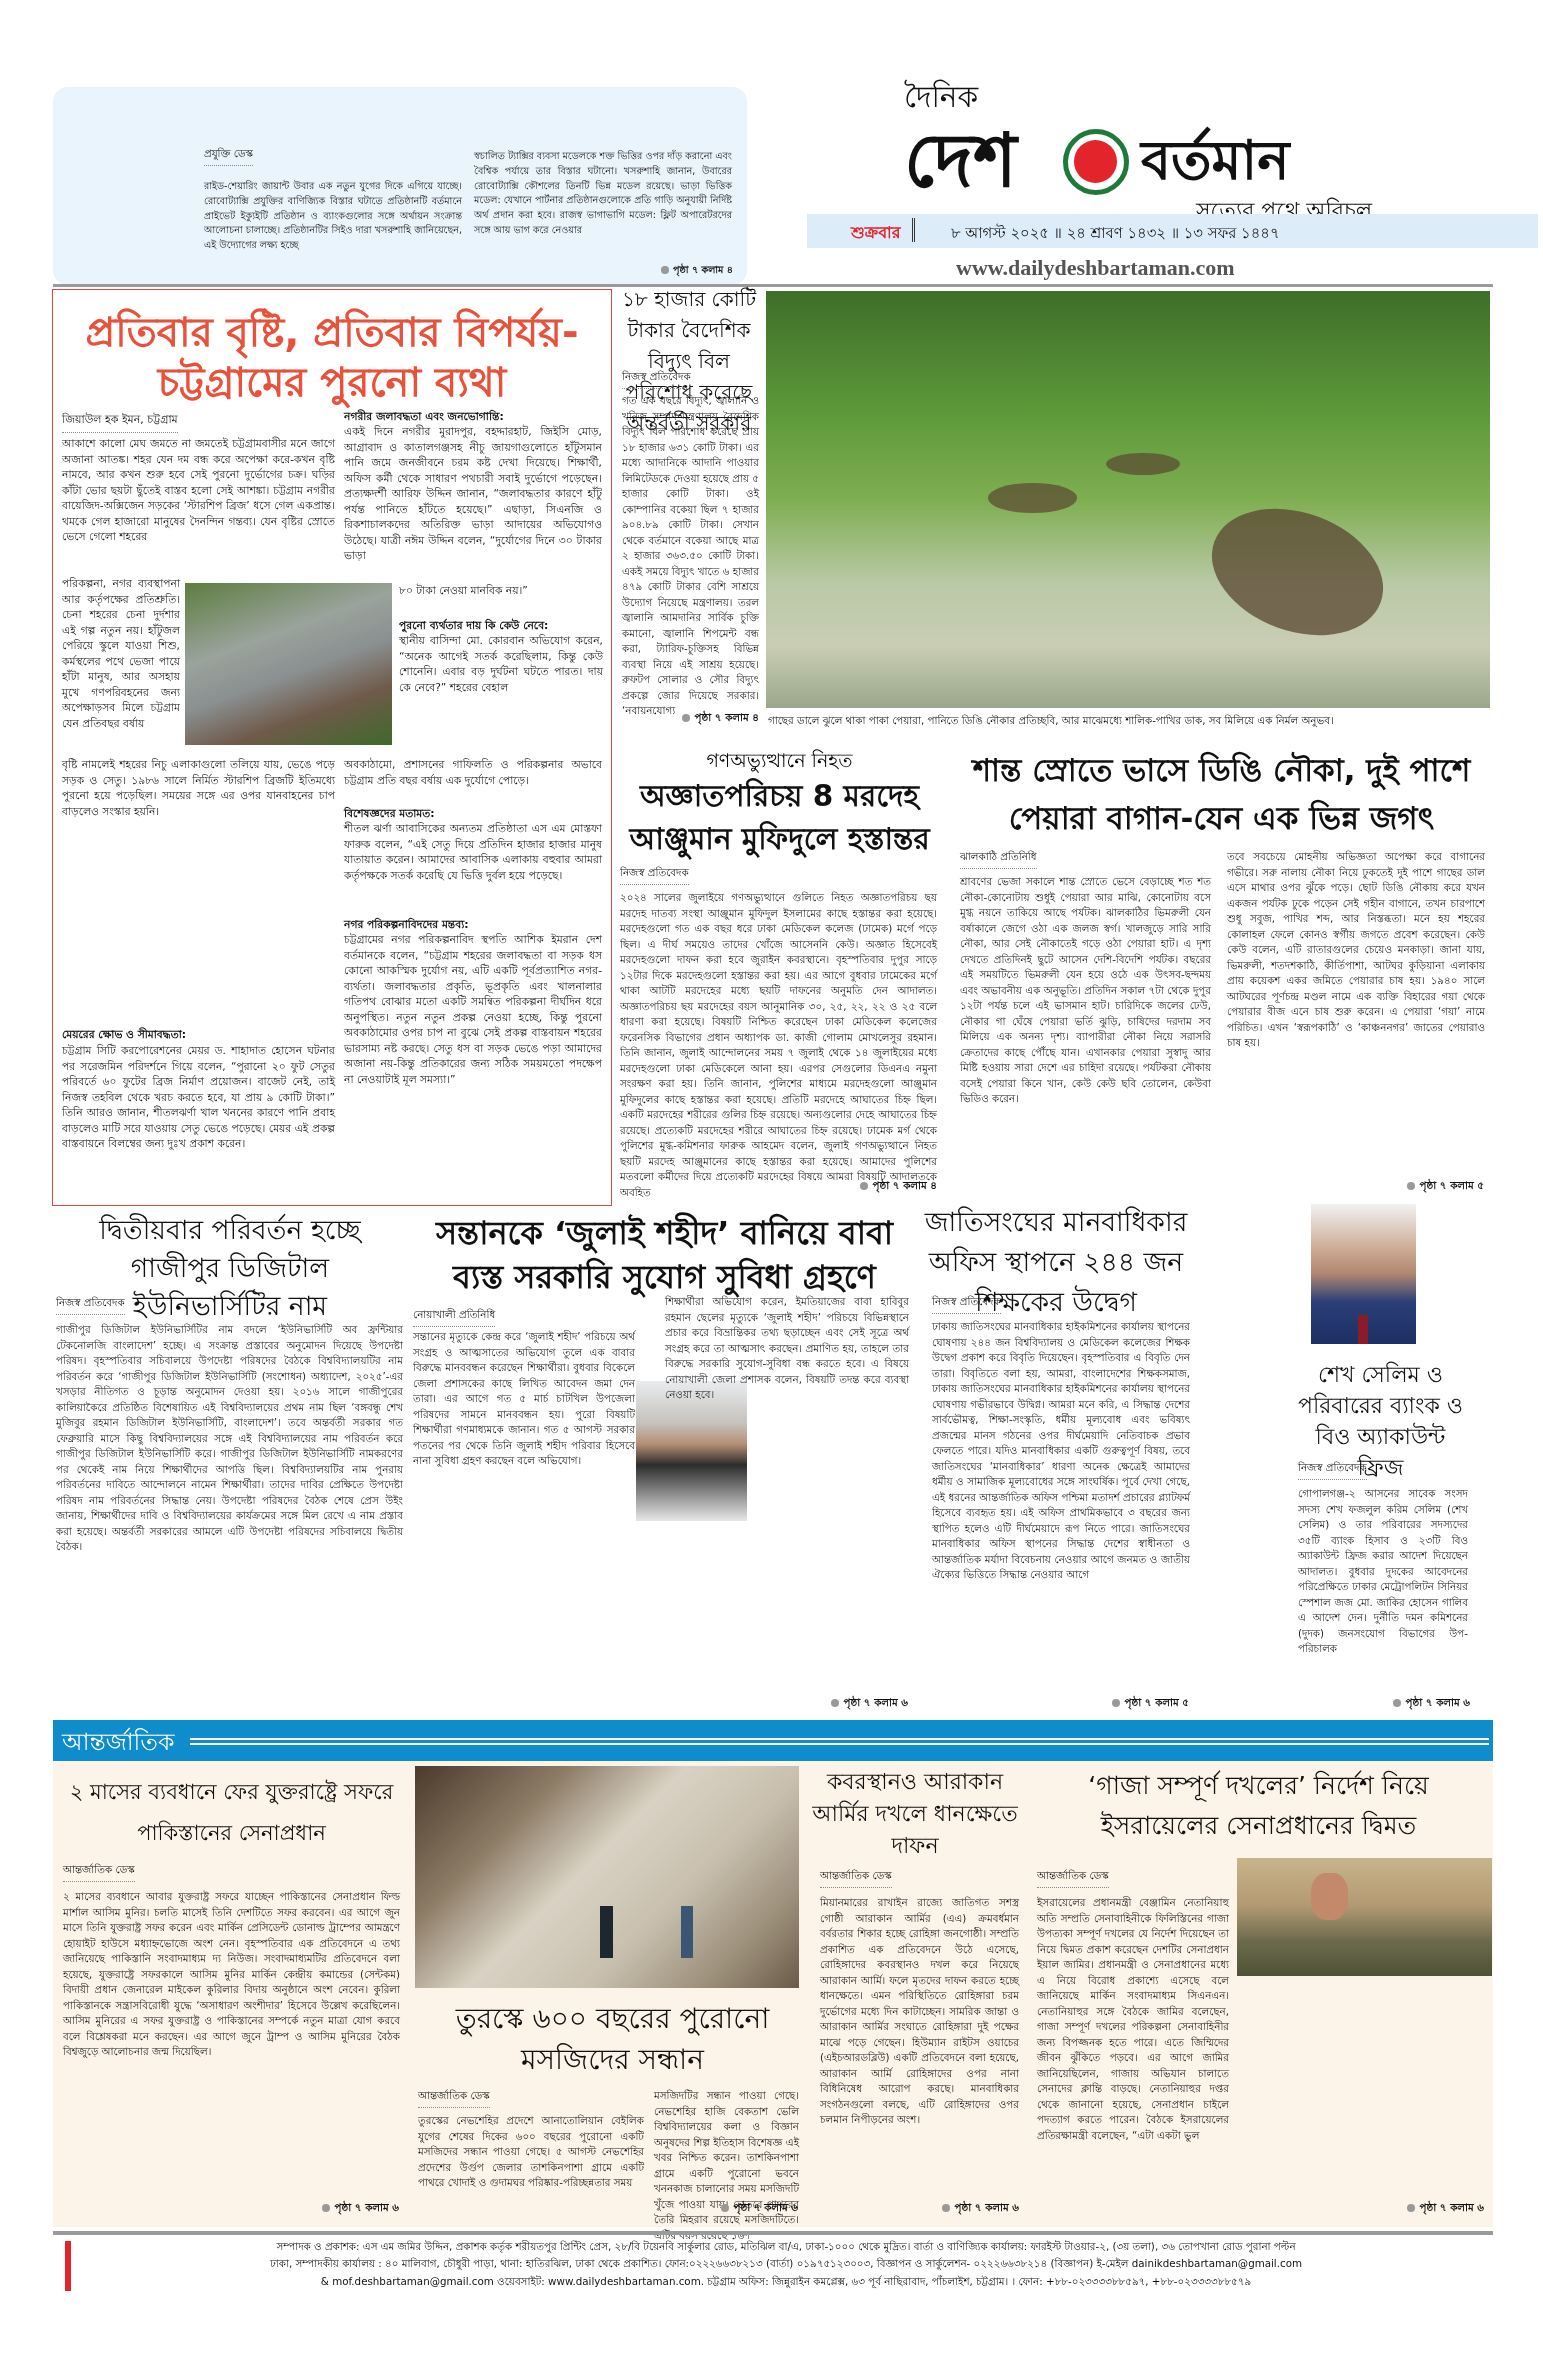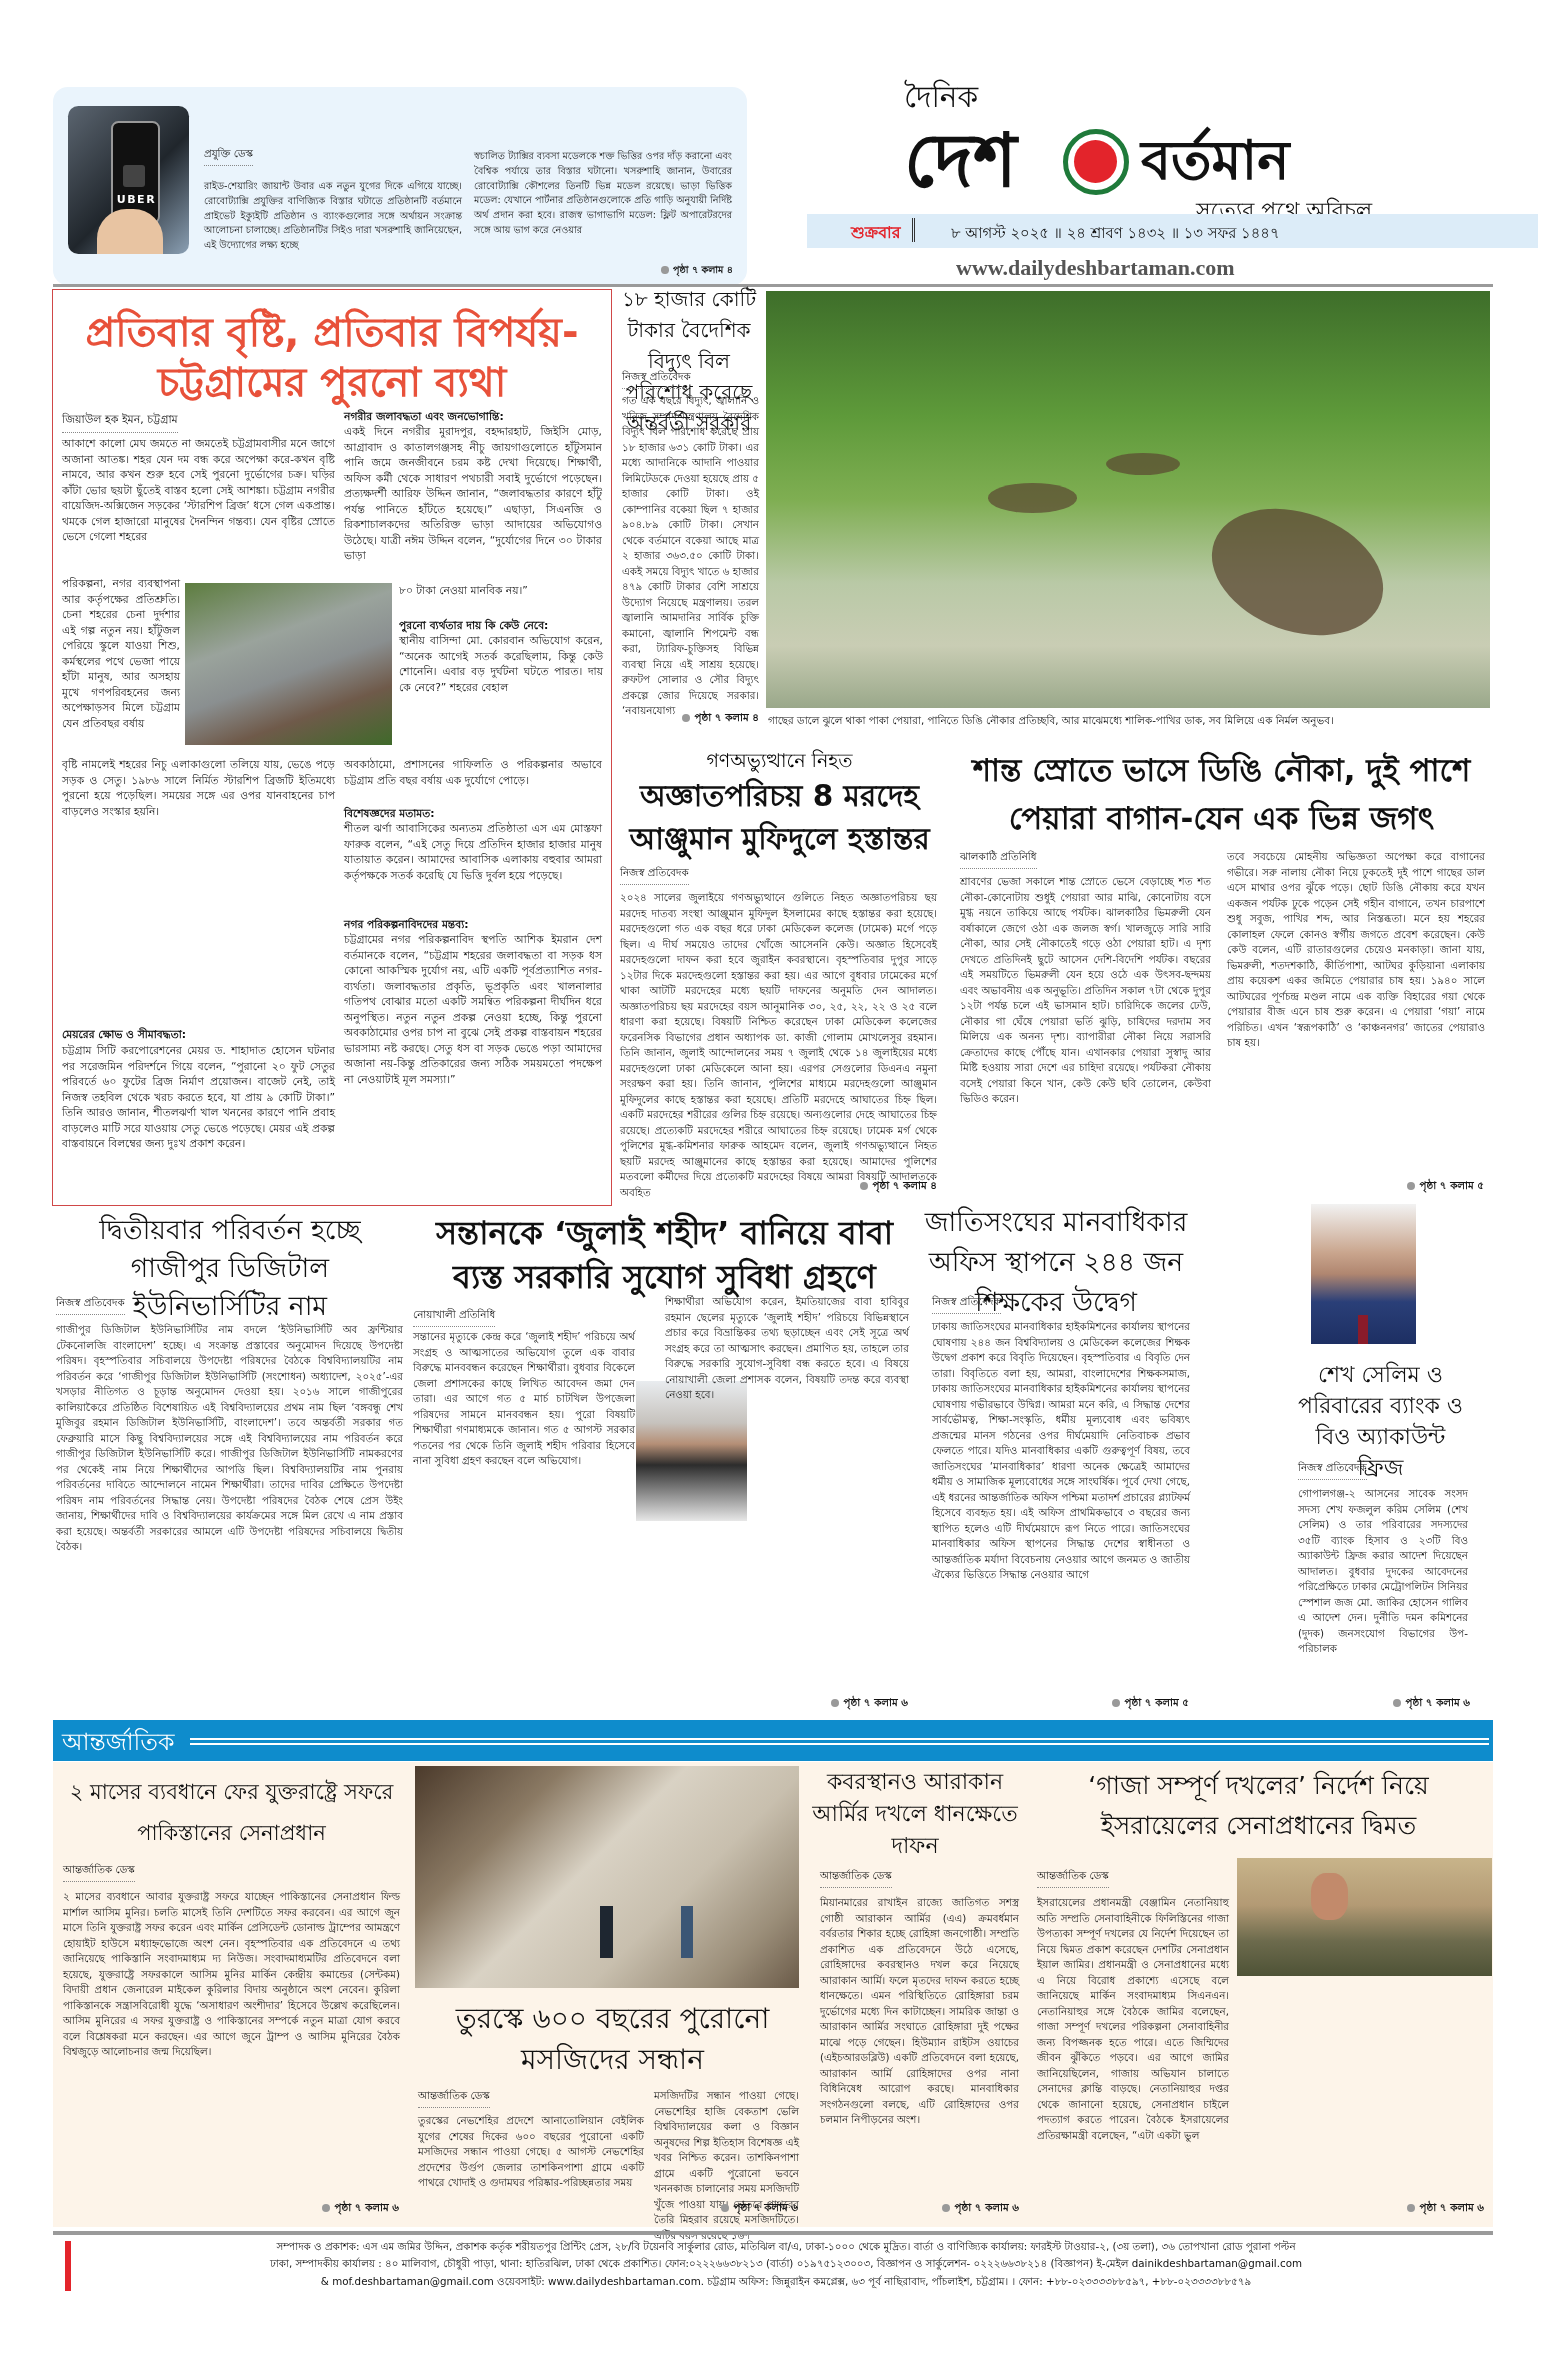--- a/index.html
+++ b/index.html
@@ -23,26 +23,20 @@
   #lead-box { left: 52px; top: 289px; width: 560px; height: 917px; border: 1.5px solid #d04848; }
   
   #intl-bar { left: 53px; top: 1720px; width: 1440px; height: 41px; background: #0e8ccc; }
   #intl-area { left: 53px; top: 1762px; width: 1440px; height: 465px; background: #fdf4e9; }
   .rule { position: absolute; background: #aaa; }
 </style>
 </head>
 <body>
 
 <div id="teaser" class="abs">
-  <div class="photo" style="left:14.8px;top:19px;width:121px;height:148px;border-radius:10.3px;background:linear-gradient(135deg,#5b6570,#20262c 55%,#8ba0b4);">
-    <div style="position:absolute;left:43px;top:14.8px;width:49px;height:103px;border-radius:7.4px;background:#111;border:2.2px solid #999;"></div>
-    <div style="position:absolute;left:55px;top:59px;width:22px;height:22px;background:#444;border-radius:3px;"></div>
-    <div style="position:absolute;left:49px;top:87px;color:#fff;font-size:11px;font-weight:bold;letter-spacing:1.5px;">UBER</div>
-    <div style="position:absolute;left:29.5px;top:103px;width:66px;height:52px;border-radius:29.5px 29.5px 7.4px 7.4px;background:#e8c4a2;"></div>
-  </div>
   <div class="byline" style="position:absolute;left:151px;top:59px;font-size:10.3px;">প্রযুক্তি ডেস্ক</div>
   <div class="body-text" style="position:absolute;left:151px;top:92px;width:258px;font-size:9.6px;line-height:14.8px;">রাইড-শেয়ারিং জায়ান্ট উবার এক নতুন যুগের দিকে এগিয়ে যাচ্ছে। রোবোট্যাক্সি প্রযুক্তির বাণিজ্যিক বিস্তার ঘটাতে প্রতিষ্ঠানটি বর্তমানে প্রাইভেট ইক্যুইটি প্রতিষ্ঠান ও ব্যাংকগুলোর সঙ্গে অর্থায়ন সংক্রান্ত আলোচনা চালাচ্ছে। প্রতিষ্ঠানটির সিইও দারা খসরুশাহি জানিয়েছেন, এই উদ্যোগের লক্ষ্য হচ্ছে</div>
   <div class="body-text" style="position:absolute;left:421px;top:62px;width:258px;font-size:9.6px;line-height:14.8px;">স্বচালিত ট্যাক্সির ব্যবসা মডেলকে শক্ত ভিত্তির ওপর দাঁড় করানো এবং বৈশ্বিক পর্যায়ে তার বিস্তার ঘটানো। খসরুশাহি জানান, উবারের রোবোট্যাক্সি কৌশলের তিনটি ভিন্ন মডেল রয়েছে। ভাড়া ভিত্তিক মডেল: যেখানে পার্টনার প্রতিষ্ঠানগুলোকে প্রতি গাড়ি অনুযায়ী নির্দিষ্ট অর্থ প্রদান করা হবে। রাজস্ব ভাগাভাগি মডেল: ফ্লিট অপারেটরদের সঙ্গে আয় ভাগ করে নেওয়ার</div>
   <div class="jump" style="position:absolute;left:532px;top:176px;width:148px;font-size:9.6px;"><span class="dot" style="width:7.4px;height:7.4px;"></span><span>পৃষ্ঠা ৭ কলাম ৪</span></div>
 </div>
 
 <div id="logo-top" class="abs">দৈনিক</div>
 <div class="abs" style="left:904px;top:109px;font-size:74px;font-weight:bold;line-height:103px;">দেশ</div>
 <div id="logo-emblem" class="abs">
     <div class="red"></div>

